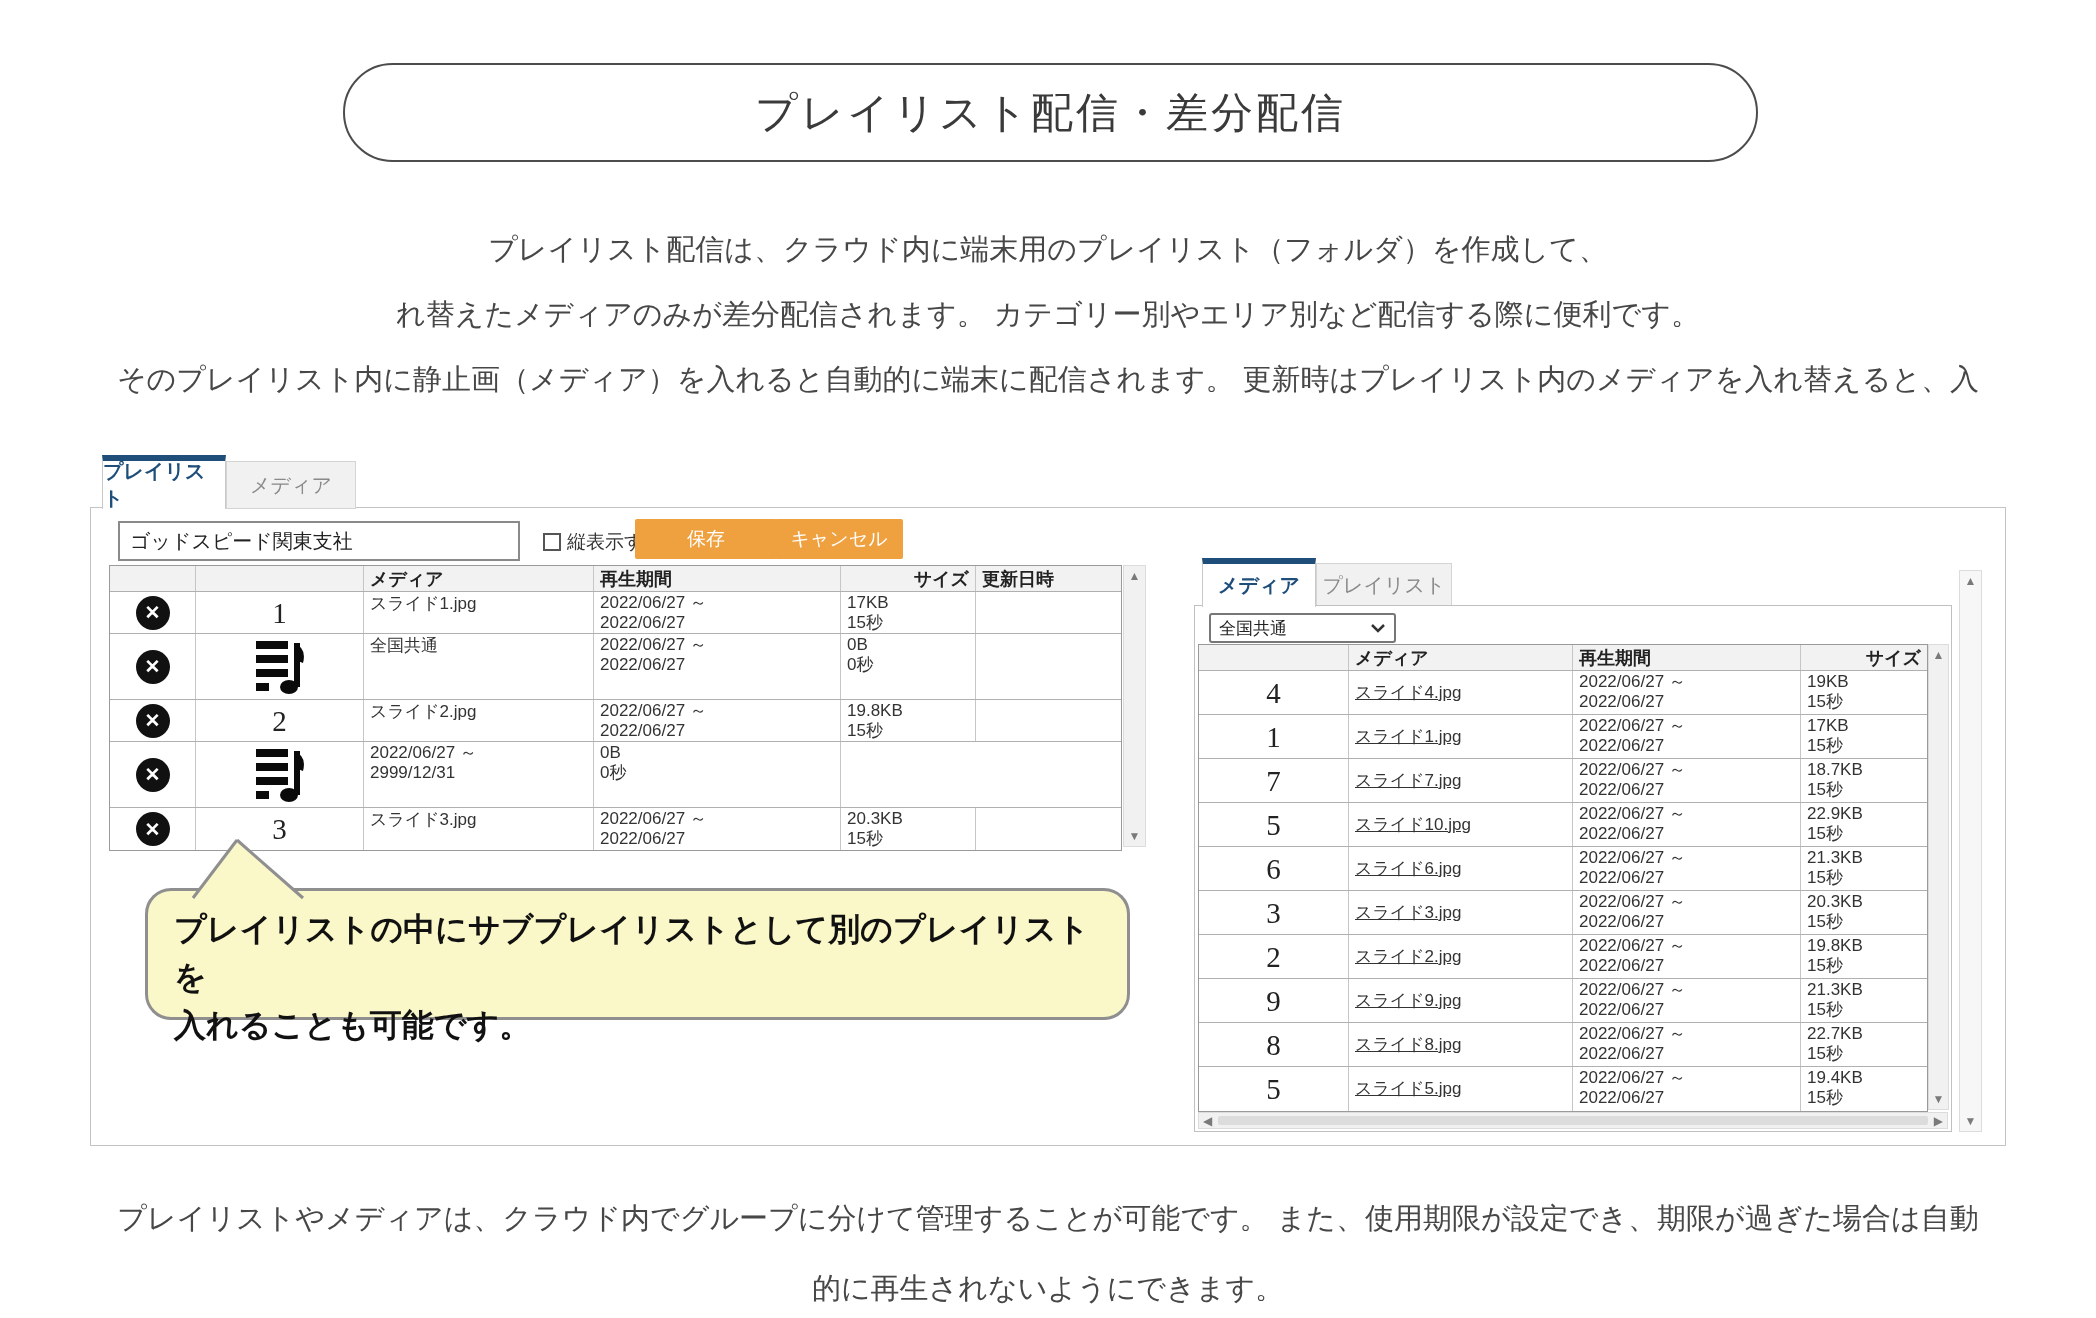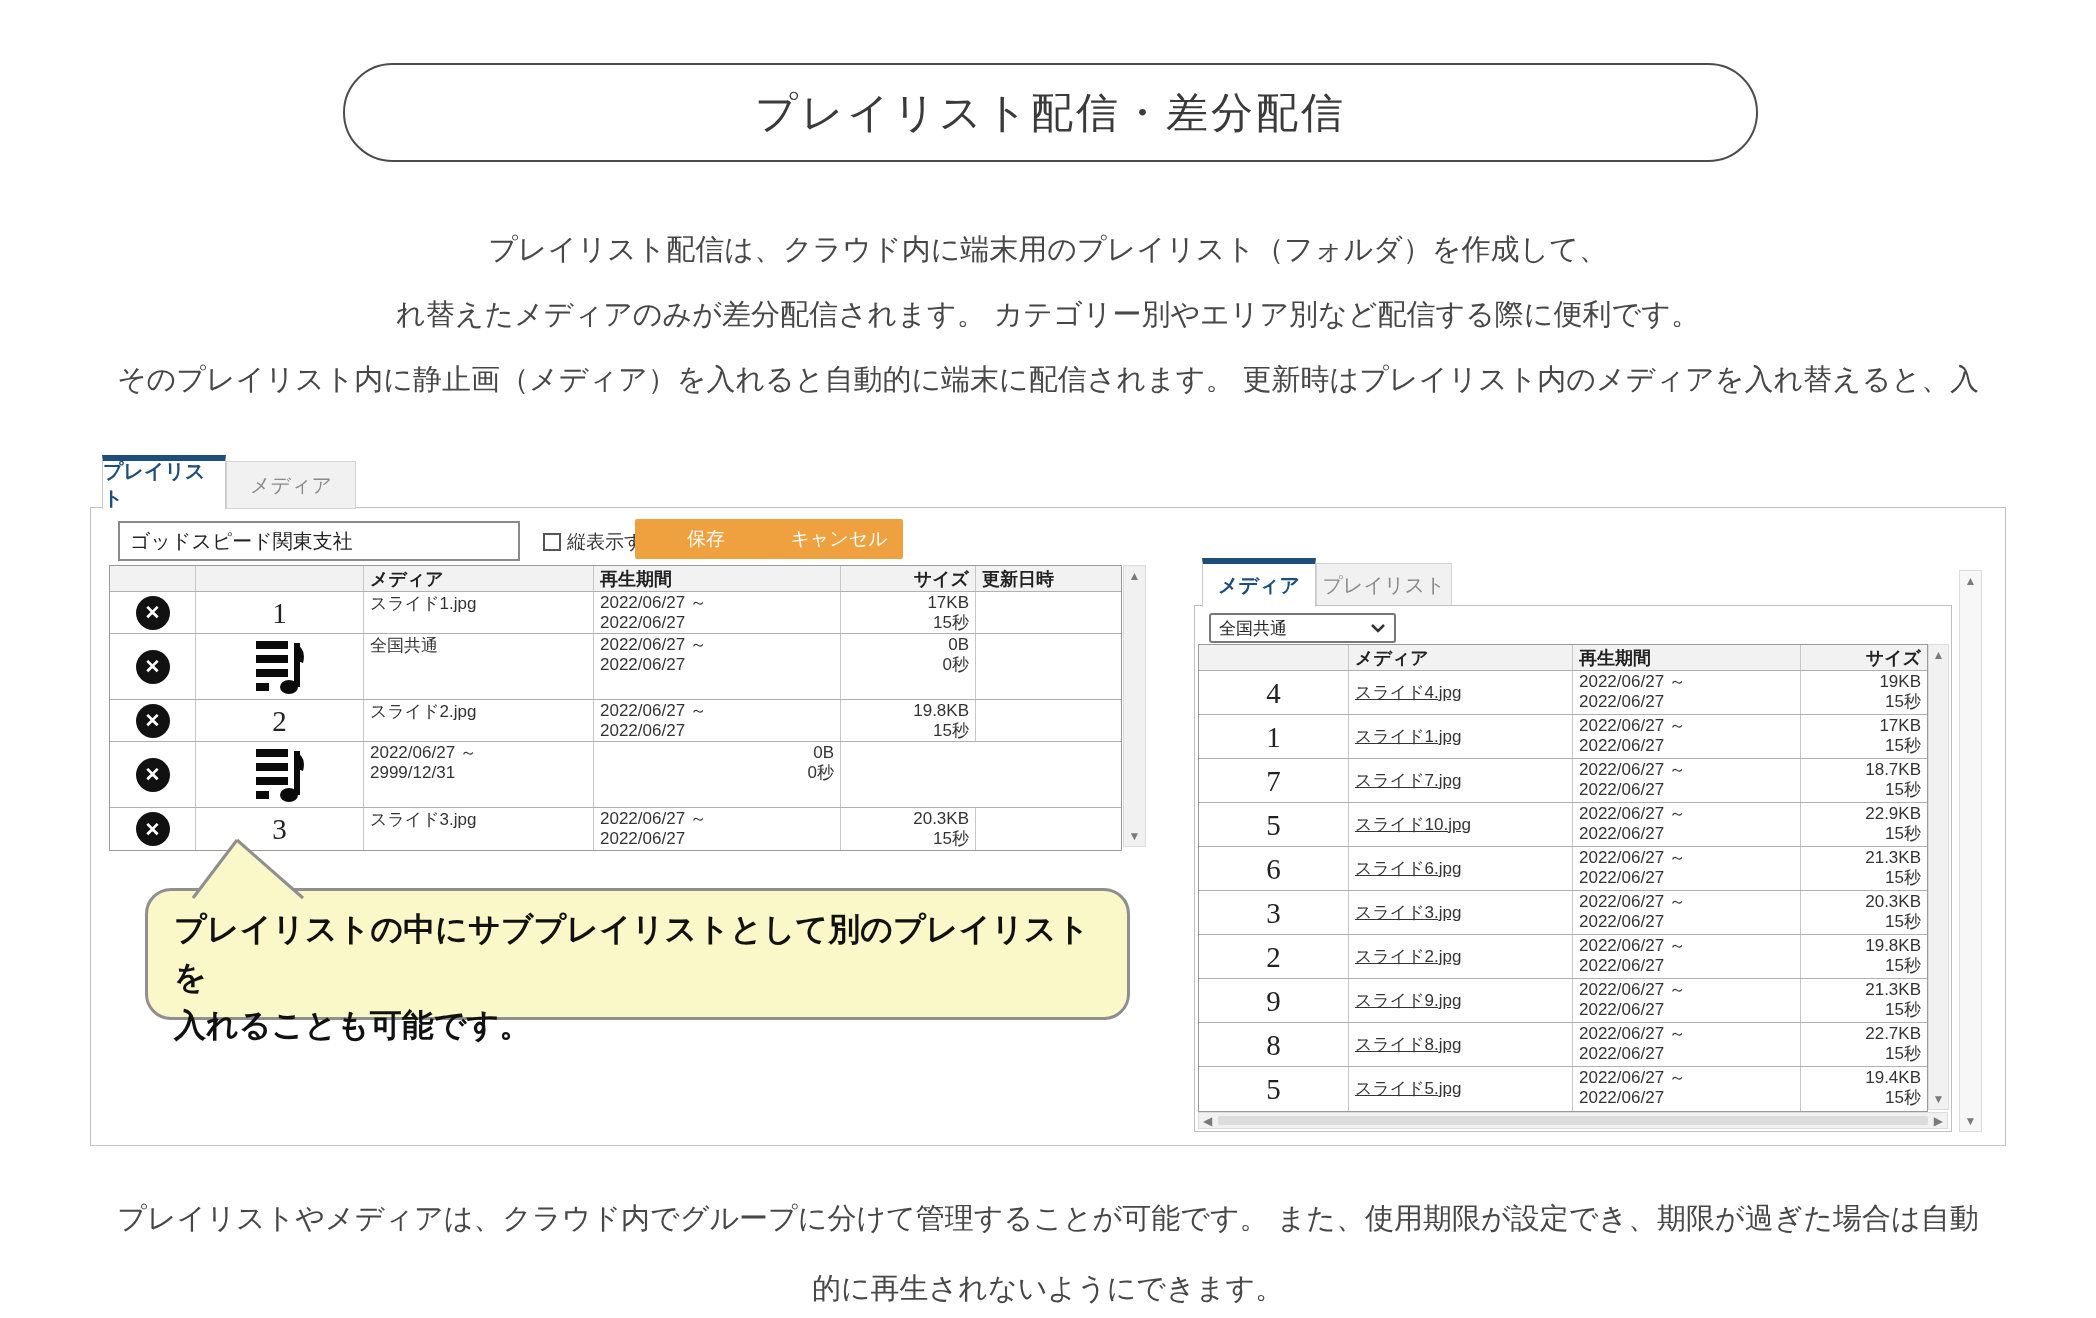--- a/index.html
+++ b/index.html
@@ -57,21 +57,21 @@
   .rtable{position:absolute;left:3px;top:38px;width:730px;border:1px solid #9a9a9a;
     box-sizing:border-box;background:#fff;}
   .rrow{display:grid;grid-template-columns:150px 224px 228px auto;
     border-bottom:1px solid #b0b0b0;box-sizing:border-box;}
   .rrow:last-child{border-bottom:none;}
   .hrow{height:26px;background:#f2f2f2;}
   .hrow .cell{font-weight:bold;color:#222;font-size:18px;display:flex;align-items:center;}
   .cell{border-right:1px solid #c6c6c6;box-sizing:border-box;padding:1px 6px;
     font-size:17px;line-height:20px;color:#333;overflow:hidden;}
   .cell:last-child{border-right:none;}
-  .cell.right{text-align:right;}
+  .cell.right{text-align:left;}
   .cell.center{display:flex;align-items:center;justify-content:center;}
   .h2{height:42px;} .h3{height:66px;} .rh{height:44px;}
   .ord{font-family:"Liberation Serif",serif;font-size:29px;color:#222;}
   .namecell{padding-top:2px;}
   .vcenter{display:flex;align-items:center;text-decoration:underline;}
 
   
   .delbtn{width:34px;height:34px;border-radius:50%;background:#111;border:none;
     display:flex;align-items:center;justify-content:center;padding:0;}
   .delbtn span{color:#fff;font-size:19px;font-weight:bold;line-height:1;}

